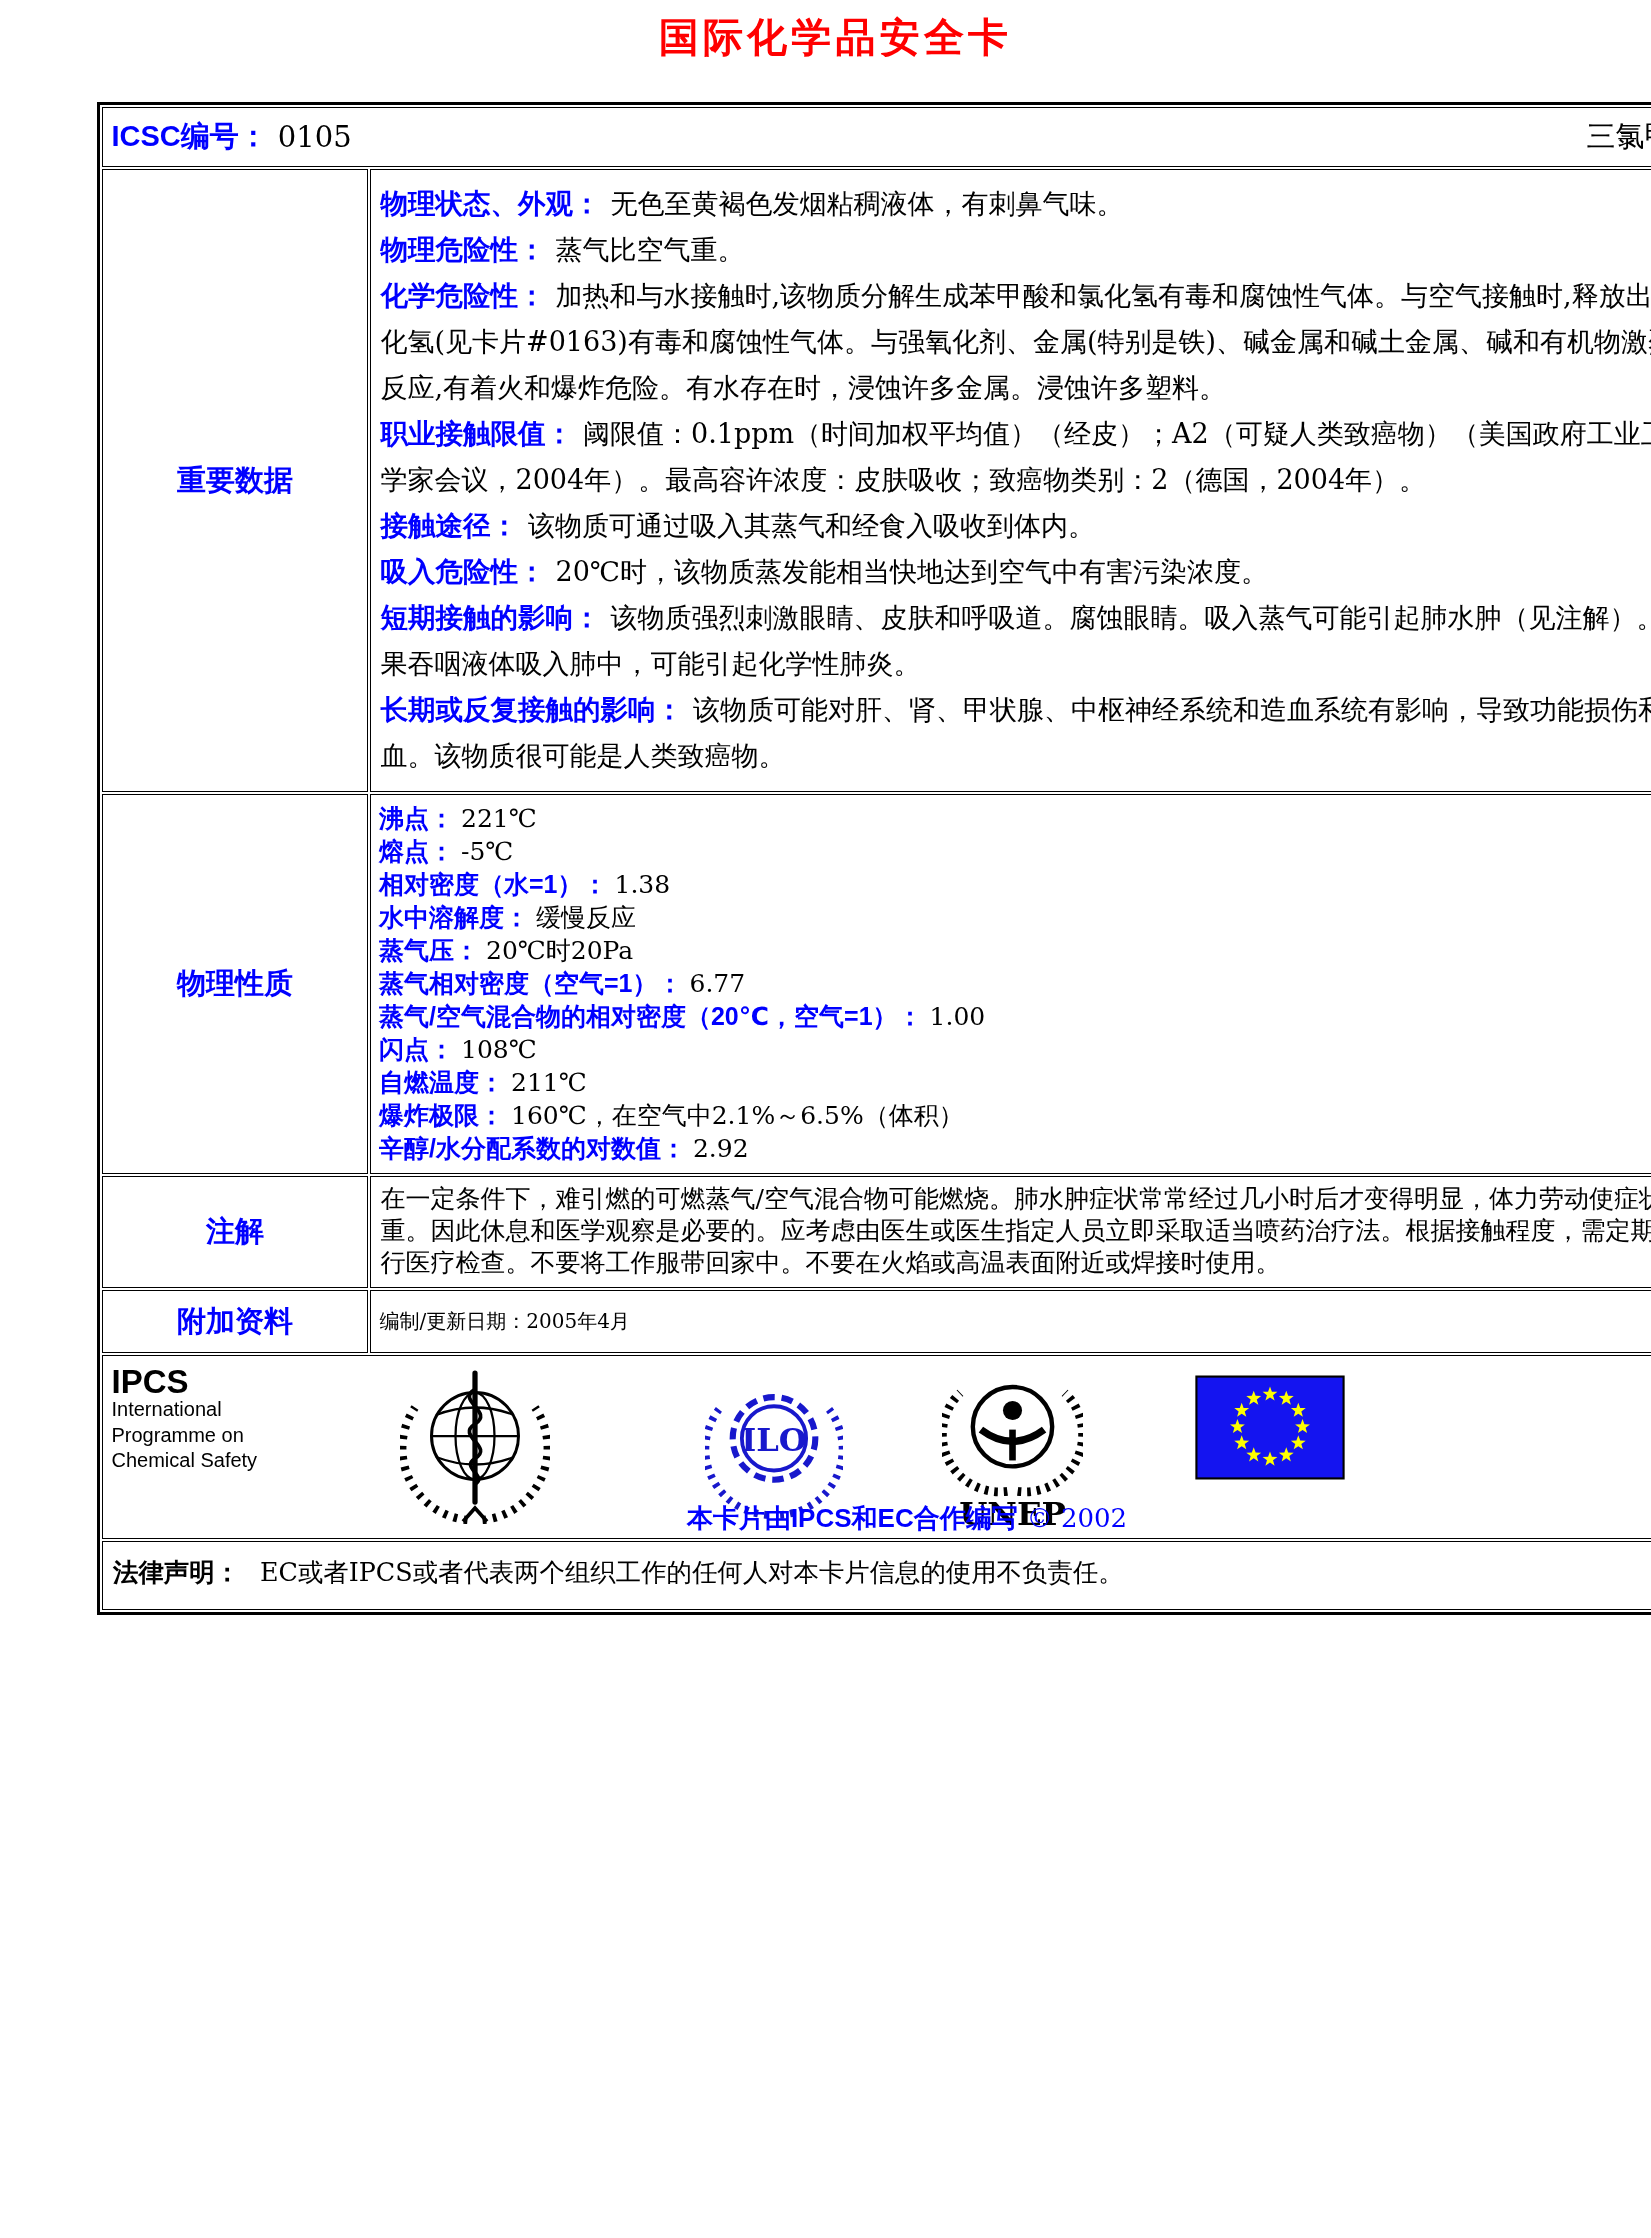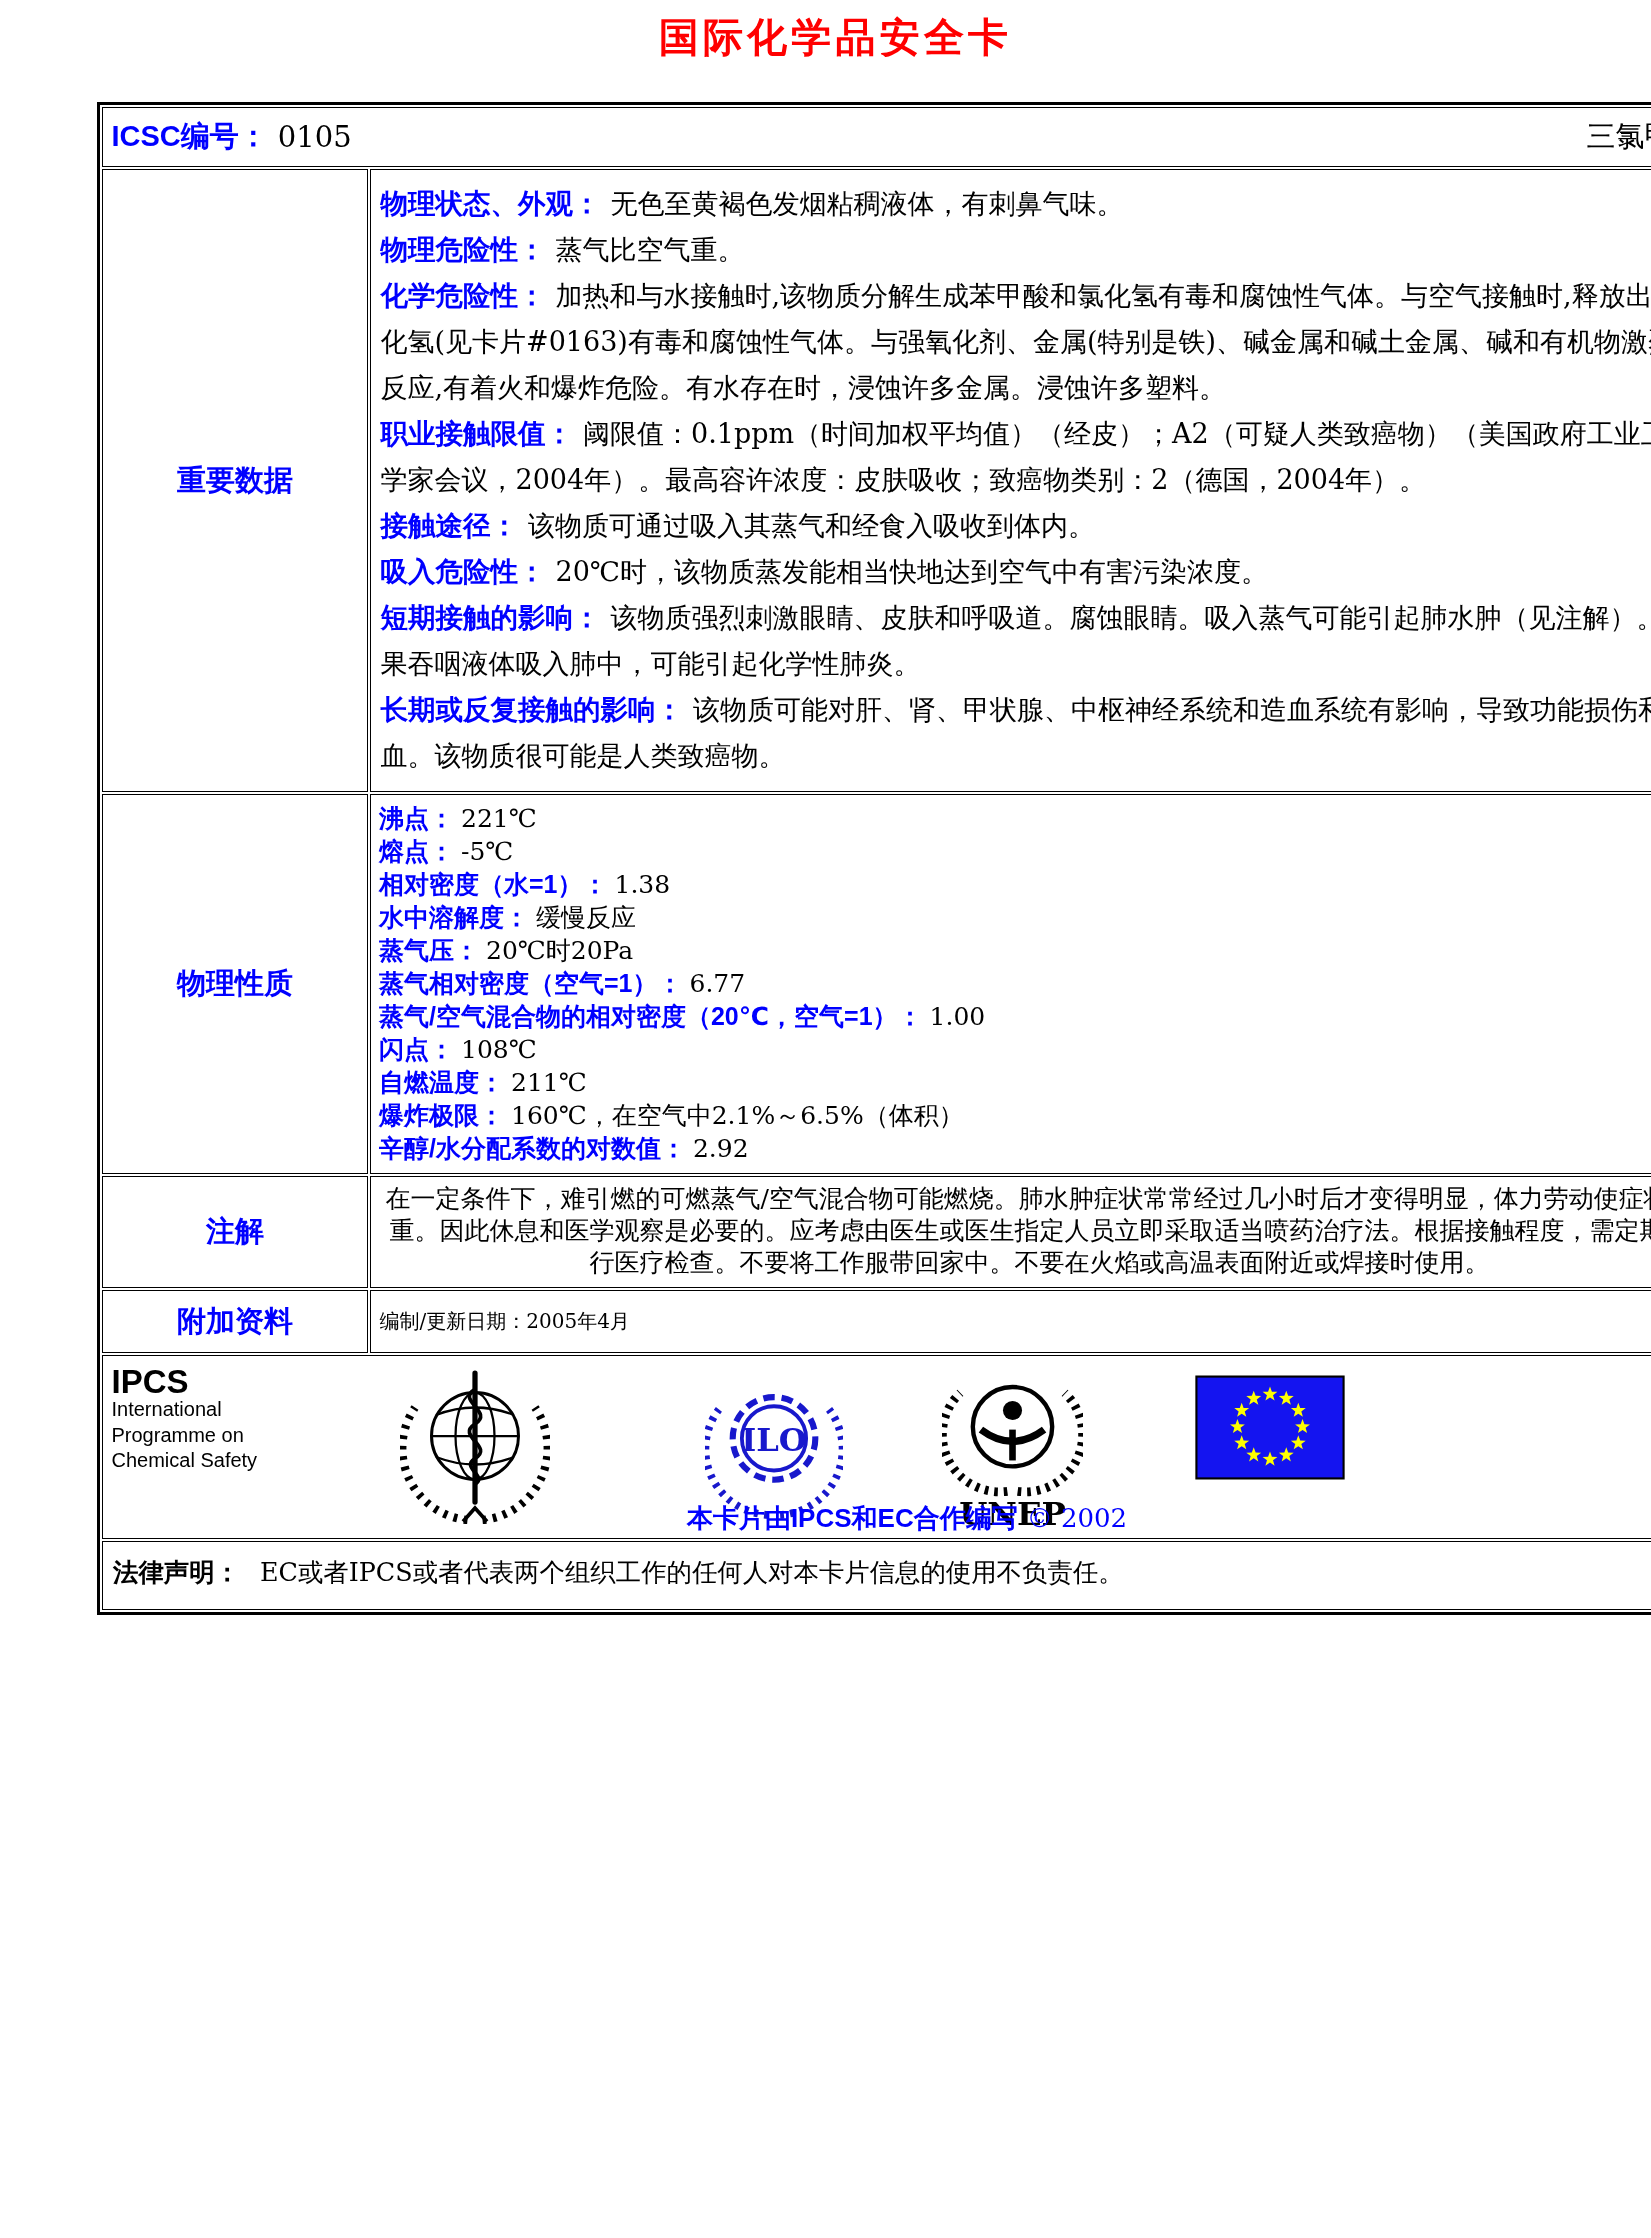--- a/index.html
+++ b/index.html
@@ -5,21 +5,21 @@
   html,body{margin:0;padding:0;background:#fff;}
   .page{position:relative;width:1651px;height:2239px;background:#fff;overflow:hidden;
         font-family:"DejaVu Serif","Liberation Serif",serif;color:#000;}
   .page-title{margin:10px 0 0;text-align:center;font-size:40px;font-weight:bold;color:#FF0000;
         font-family:"Liberation Sans","DejaVu Sans",sans-serif;letter-spacing:4.2px;padding-left:20px;}
   table.card{border-collapse:separate;border-spacing:2.1px;border:3.5px solid #000;
         background:#fff;width:1620px;margin:37px 0 0 97px;table-layout:fixed;}
   td{border:1.4px solid #000;background:#fff;vertical-align:top;}
   td.rowlabel{vertical-align:middle;text-align:center;}
   .bluelbl{color:#0000FF;font-weight:bold;font-family:"Liberation Sans","DejaVu Sans",sans-serif;}
-  .serif{font-family:"DejaVu Serif","Liberation Serif",serif;color:#000;font-weight:normal;text-align:center;}
+  .serif{font-family:"DejaVu Serif","Liberation Serif",serif;color:#000;font-weight:normal;}
   .rowlabel .bluelbl{font-size:29px;}
   
   .hdr-cell{height:58px;vertical-align:middle;padding:0 8.5px;}
   .hdr-flex{display:flex;align-items:center;font-size:29px;}
   .hdr-flex .num{margin-left:10px;}
   .hdr-flex .chem{margin-left:auto;}
   
   .imp{padding:10px 11.3px 11.3px 8.5px;}
   .imp p{margin:0;font-size:27px;line-height:46px;}
   .imp .lbl{margin-right:10px;font-size:27.5px;}

